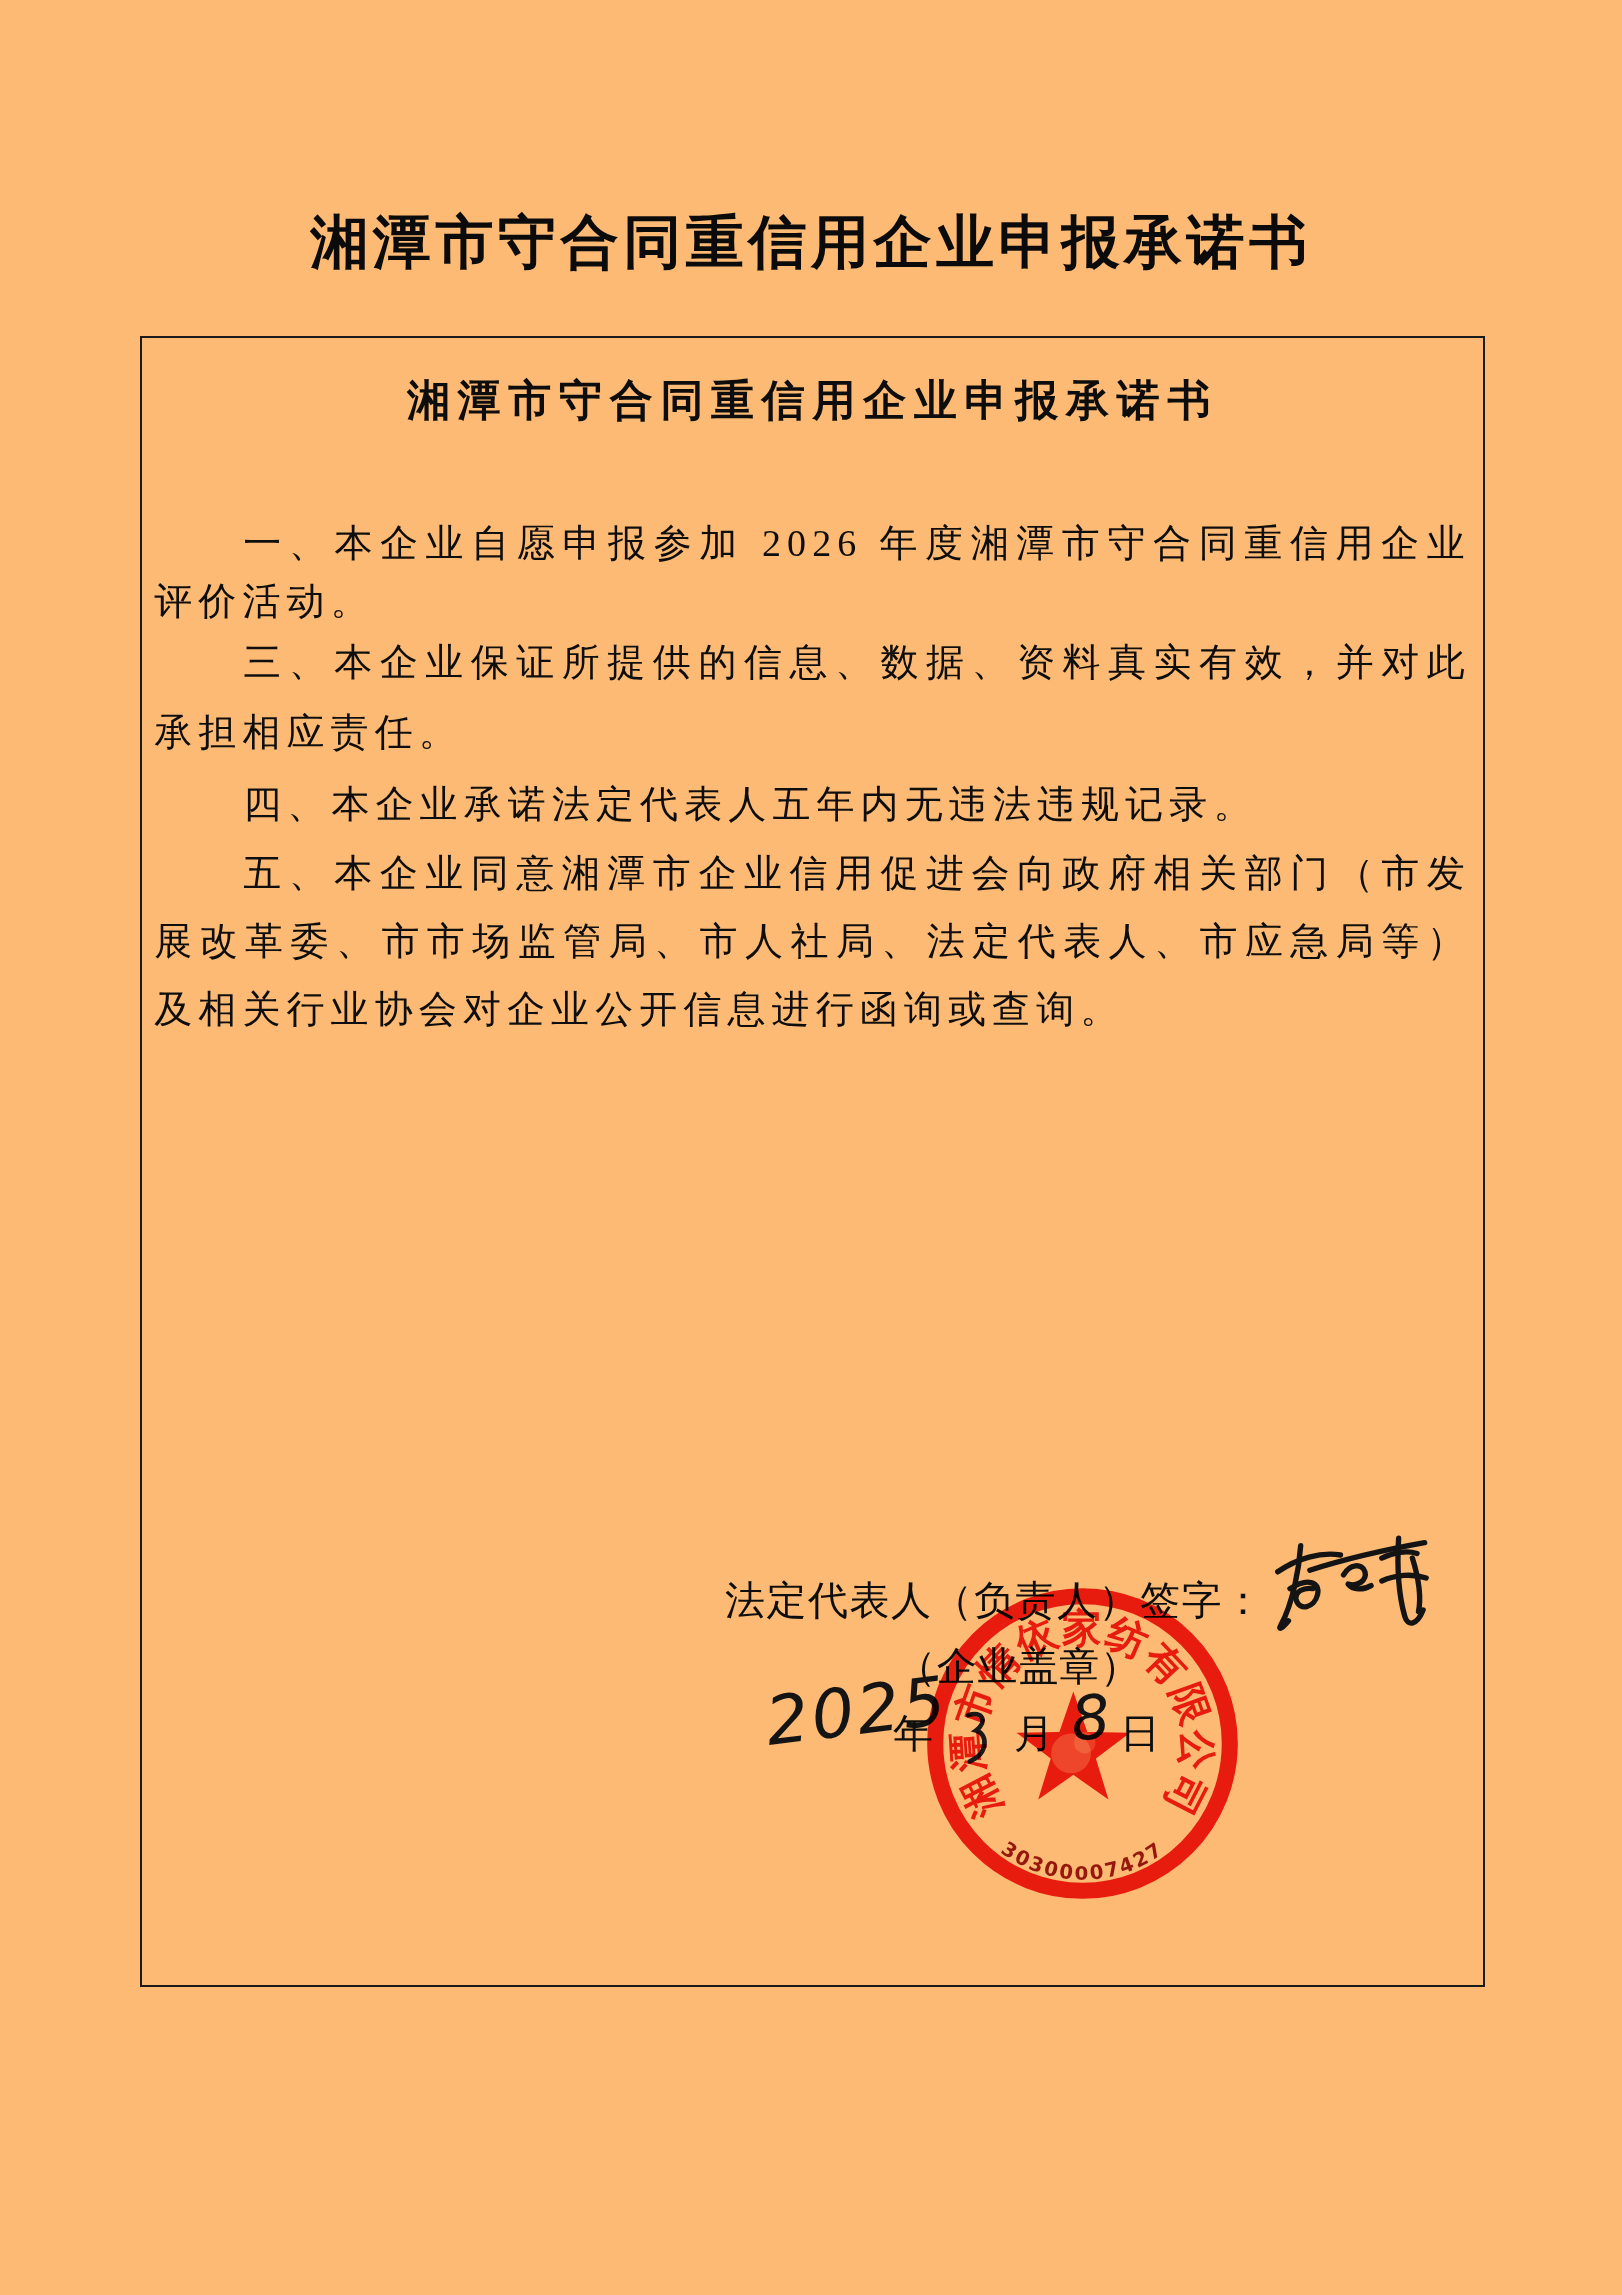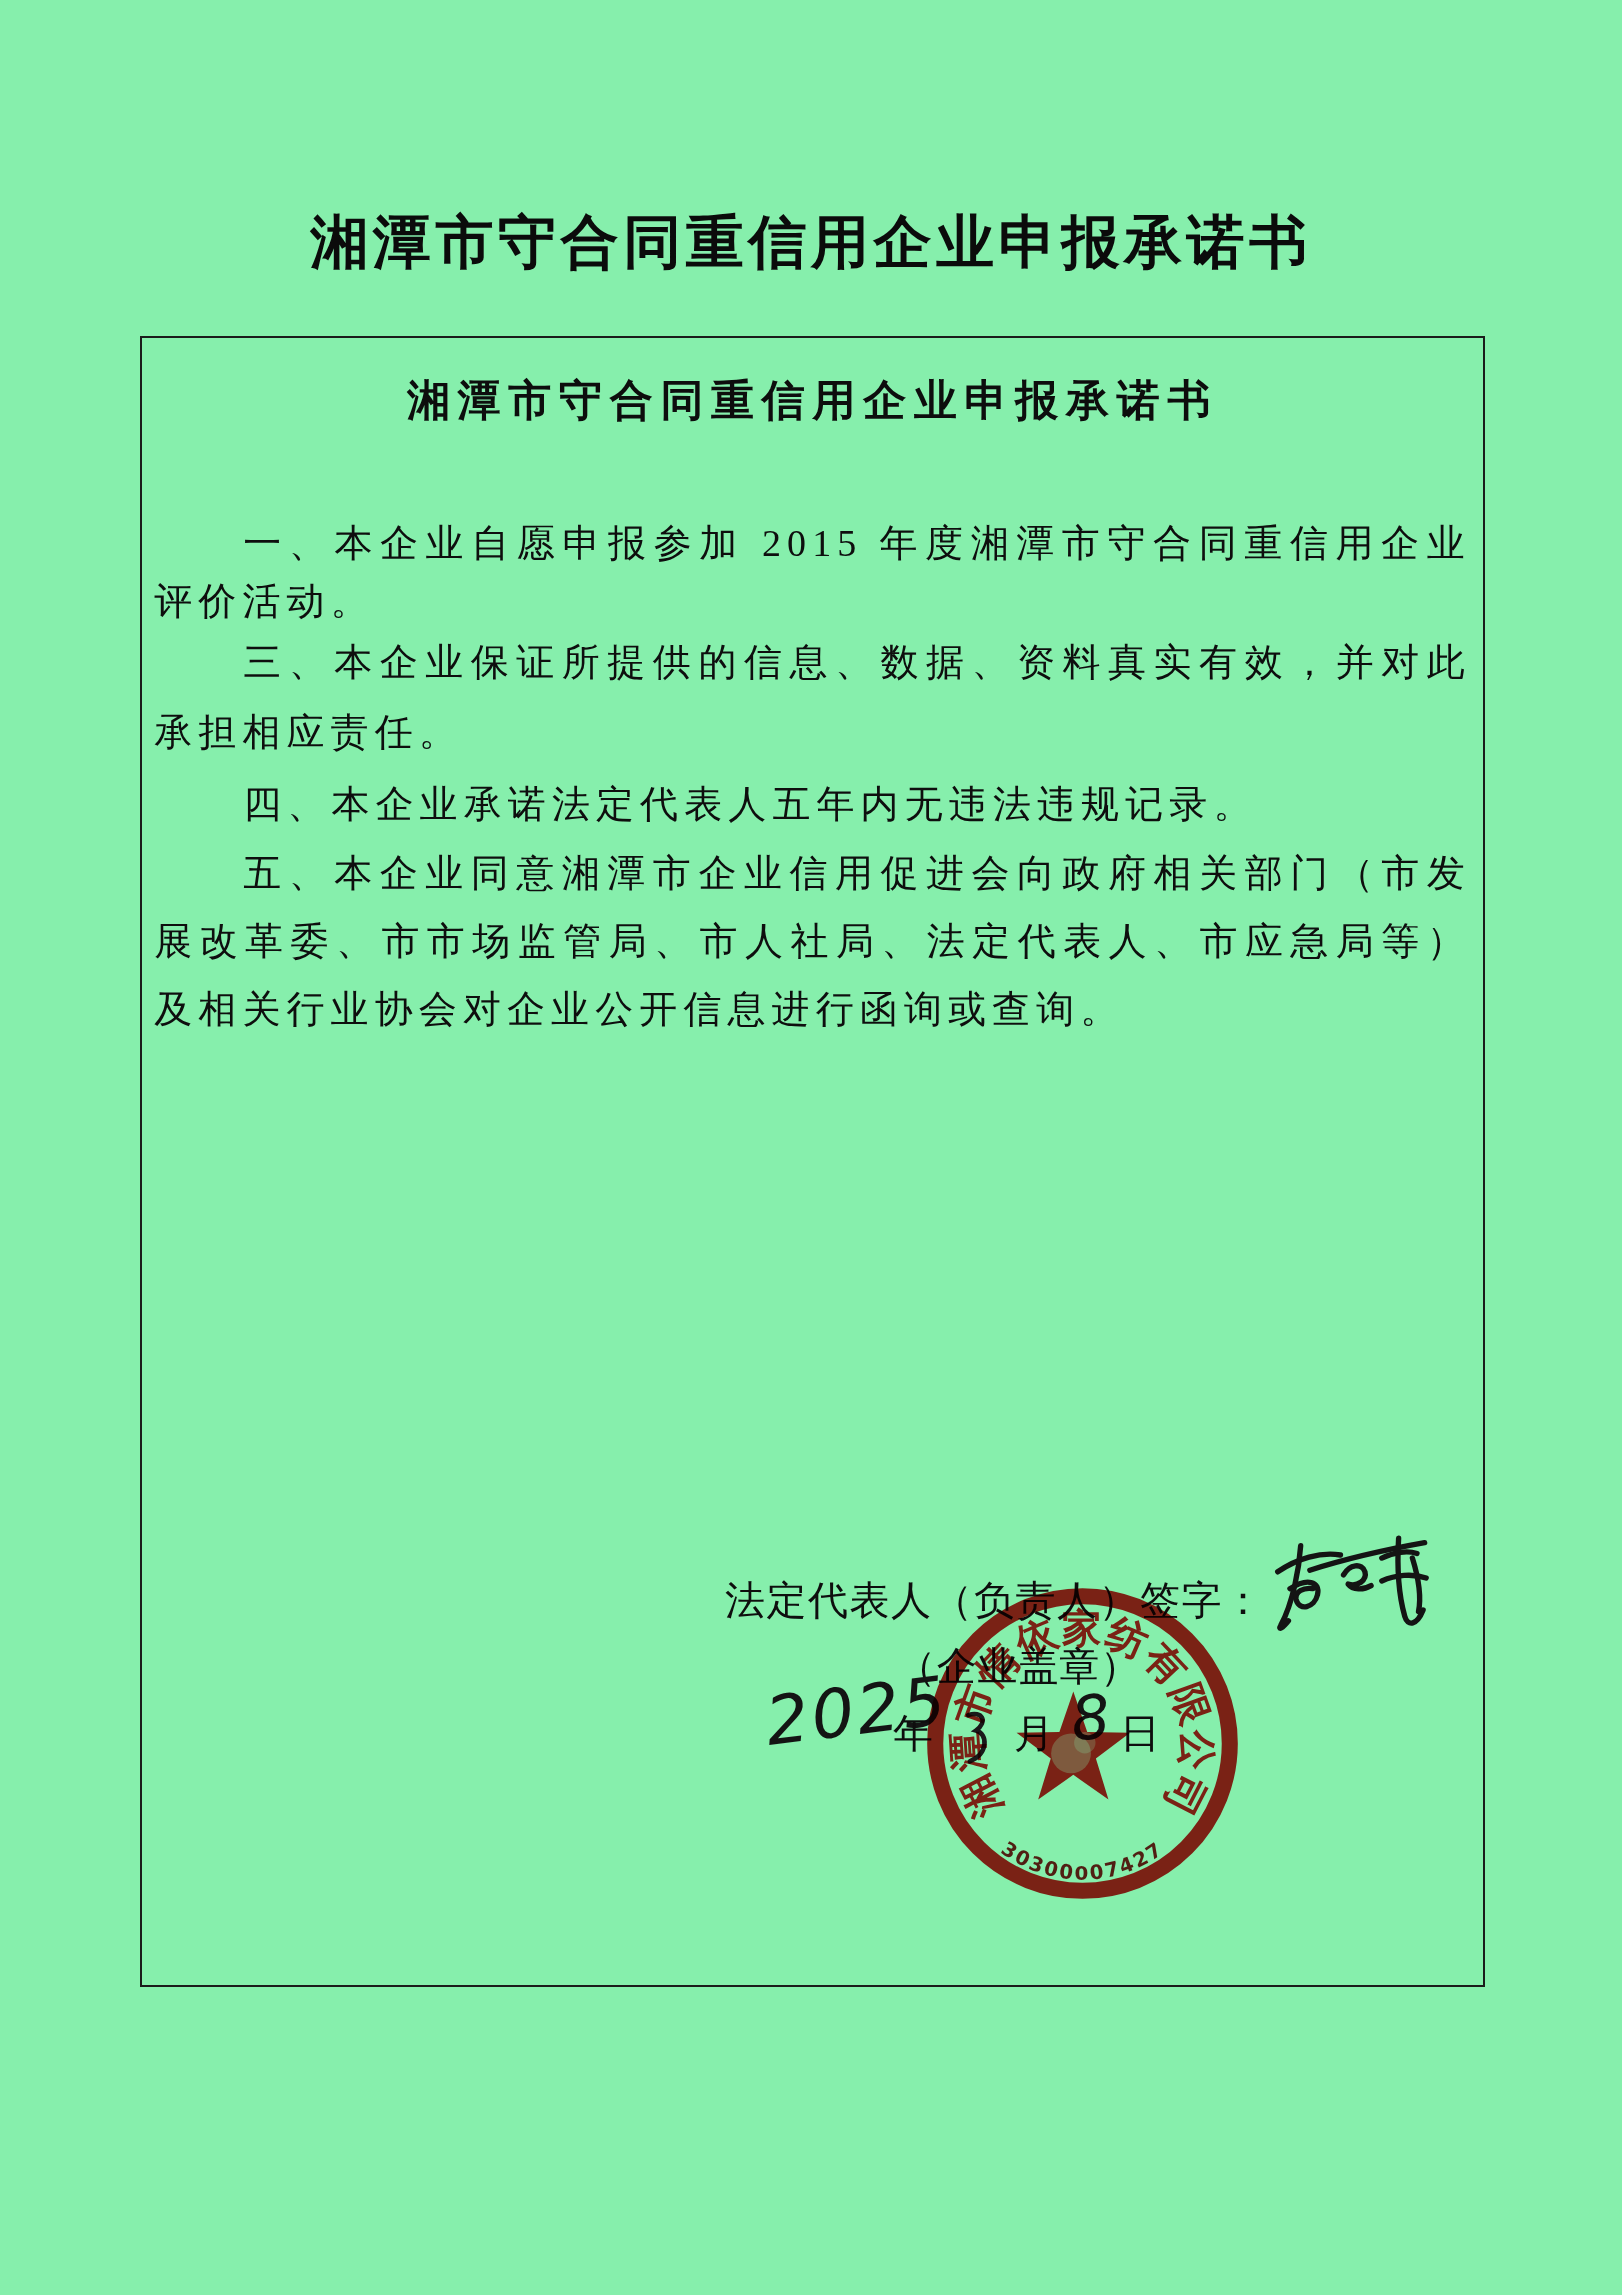--- a/index.html
+++ b/index.html
@@ -1,19 +1,19 @@
 <!DOCTYPE html>
 <html style="font-size:12.2px"><head>
 <meta charset="utf-8">
 <style>
   html,body{margin:0;padding:0;background:#888;}
   .page{
     position:relative;
     width:1622px;height:2295px;
-    background:#86efac;
+    background:#fdba74;
     font-family:"Liberation Serif","DejaVu Serif",serif;
     color:#111;
     overflow:hidden;
   }
   .main-title{
     position:absolute;
     left:0;top:208px;width:100%;
     text-align:center;
     font-size:58px;
     font-weight:bold;
@@ -128,21 +128,21 @@
 
 <div class="page">
 
   <div class="main-title">湘潭市守合同重信用企业申报承诺书</div>
 
   <div class="doc-box">
 
     <div class="inner-title">湘潭市守合同重信用企业申报承诺书</div>
 
     <div class="body-text">
-      <p class="p1">一、本企业自愿申报参加 2015 年度湘潭市守合同重信用企业评价活动。</p>
+      <p class="p1">一、本企业自愿申报参加 2026 年度湘潭市守合同重信用企业评价活动。</p>
       <p class="p3">三、本企业保证所提供的信息、数据、资料真实有效，并对此承担相应责任。</p>
       <p class="p4">四、本企业承诺法定代表人五年内无违法违规记录。</p>
       <p class="p5">五、本企业同意湘潭市企业信用促进会向政府相关部门（市发展改革委、市市场监管局、市人社局、法定代表人、市应急局等）及相关行业协会对企业公开信息进行函询或查询。</p>
     </div>
 
     <div class="sig-label">法定代表人（负责人）签字：</div>
 
     <svg class="signature-svg" width="176" height="111" viewBox="0 0 230 145">
       <g fill="none" stroke="#141414" stroke-width="7" stroke-linecap="round" stroke-linejoin="round">
         <path d="M14 52 C 40 34, 70 26, 96 30"></path>

